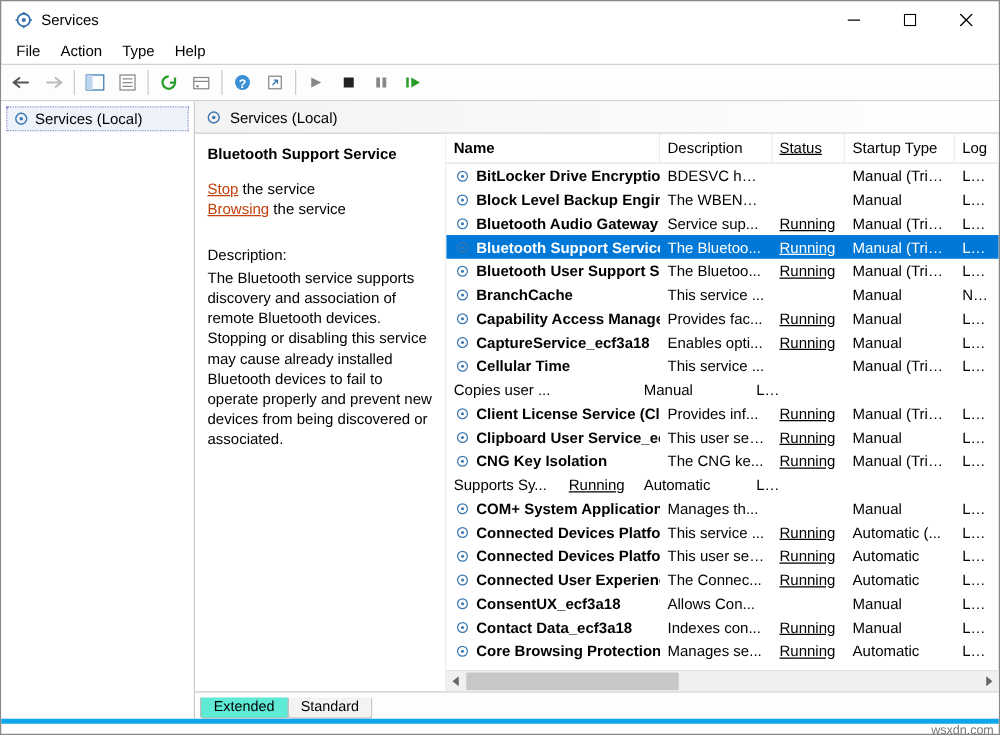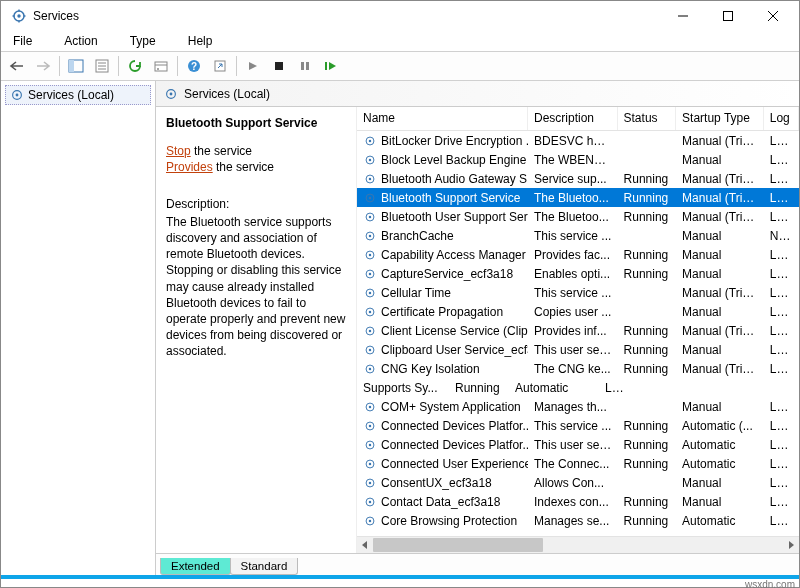--- a/index.html
+++ b/index.html
@@ -3,42 +3,42 @@
 <meta charset="utf-8">
 <style>
   * { box-sizing: border-box; margin: 0; padding: 0; }
   body { font-family: "Segoe UI", Tahoma, sans-serif; font-size: 12px; color: #000; background: #fff; overflow: hidden; }
   .window { width: 800px; height: 588px; border: 1px solid #888; display: flex; flex-direction: column; justify-content: flex-end; }
   .titlebar { height: 30px; display: flex; align-items: center; padding: 0 4px; }
   .titlebar-icon { width: 16px; height: 16px; margin: 0 6px; }
   .title-text { flex: 1; font-size: 12px; }
   .winbtns { display: flex; }
   .winbtn { width: 45px; height: 28px; display: flex; align-items: center; justify-content: center; background: #fff; }
-  .menubar { height: 20px; display: flex; align-items: center; padding: 0 4px; gap: 16px; }
+  .menubar { height: 20px; display: flex; align-items: center; padding: 0 4px; gap: 0; }
   .menuitem { padding: 2px 8px; font-size: 12px; }
   .toolbar { height: 30px; border-top: 1px solid #d0d0d0; border-bottom: 1px solid #d0d0d0; display: flex; align-items: center; padding: 0 4px; gap: 2px; background: #fdfdfd; }
   .tbtn { width: 24px; height: 24px; display: flex; align-items: center; justify-content: center; border: 1px solid transparent; }
   .tsep { width: 1px; height: 20px; background: #ccc; margin: 0 2px; }
   .body { flex: 1; display: flex; min-height: 0; }
   .leftpane { width: 155px; border-right: 1px solid #ccc; padding: 4px; background: #fff; }
   .leftitem { display: flex; align-items: center; gap: 4px; padding: 2px 4px; border: 1px dotted #99c; background: #eef3fb; }
   .rightpane { flex: 1; display: flex; flex-direction: column; min-width: 0; }
   .rightheader { height: 26px; background: linear-gradient(to right, #f3f3f3, #fff); border-bottom: 1px solid #ccc; display: flex; align-items: center; padding: 0 8px; gap: 6px; font-size: 12px; }
   .content { flex: 1; display: flex; min-height: 0; }
   .detailpane { width: 200px; padding: 8px 10px; font-size: 12px; line-height: 1.35; }
   .detailpane .svctitle { font-weight: 600; margin-bottom: 12px; }
   .detailpane .link { color: #c2410c; text-decoration: underline; cursor: pointer; }
   .detailpane .actions { margin-bottom: 20px; }
   .detailpane .desclabel { margin-bottom: 2px; }
   .listpane { flex: 1; display: flex; flex-direction: column; border-left: 1px solid #eee; min-width: 0; }
   .colheaders { display: flex; height: 24px; border-bottom: 1px solid #e3e3e3; background: #fff; }
   .colh { padding: 4px 6px; font-size: 12px; border-right: 1px solid #eee; white-space: nowrap; overflow: hidden; }
-  .c-name { width: 176px; }
+  .c-name { width: 176px; font-weight: bold; }
   .c-desc { width: 92px; }
-  .c-status { width: 60px; }
+  .c-status { width: 60px; text-decoration: underline; }
   .c-start { width: 90px; }
   .c-logon { width: 36px; }
   .rows { flex: 1; overflow: hidden; }
   .row { display: flex; align-items: center; height: 19px; font-size: 12px; }
   .row > div { padding: 1px 6px; white-space: nowrap; overflow: hidden; text-overflow: ellipsis; }
   .row .namecell { display: flex; align-items: center; gap: 4px; }
   .row.selected { background: #0078d7; color: #fff; }
   .hscroll { border-top: 1px solid #e3e3e3; height: 17px; background: #f0f0f0; position: relative; }
   .hscroll .thumb { position: absolute; left: 16px; top: 1px; height: 14px; width: 170px; background: #c7c7c7; border-radius: 1px; }
   .hscroll .arrow { position: absolute; top: 0; width: 16px; height: 16px; display:flex;align-items:center;justify-content:center;}
@@ -195,21 +195,21 @@
             </svg>
           </span>
         <span>Services (Local)</span>
       </div>
 
       <div class="content">
         <div class="detailpane">
           <div class="svctitle">Bluetooth Support Service</div>
           <div class="actions">
             <div><span class="link">Stop</span><span> the service</span></div>
-            <div><span class="link">Provides</span><span> the service</span></div>
+            <div><span class="link">Browsing</span><span> the service</span></div>
           </div>
           <div class="desclabel">Description:</div>
           <div>The Bluetooth service supports discovery and association of remote Bluetooth devices.  Stopping or disabling this service may cause already installed Bluetooth devices to fail to operate properly and prevent new devices from being discovered or associated.</div>
         </div>
 
         <div class="listpane">
           <div class="colheaders">
             <div class="colh c-name">Name</div>
             <div class="colh c-desc">Description</div>
             <div class="colh c-status">Status</div>
@@ -346,29 +346,20 @@
                     </svg>
                   </span>
                   <span>Cellular Time</span>
                 </div>
                 <div class="c-desc">This service ...</div>
                 <div class="c-status"></div>
                 <div class="c-start">Manual (Trig...</div>
                 <div class="c-logon">Loca</div>
               </div>
               <div class="row">
-                <div class="c-name namecell">
-                  <span>
-                    <svg class="gear" viewBox="0 0 16 16" width="14" height="14">
-                      <circle cx="8" cy="8" r="4.5" fill="none" stroke="#3a76b0" stroke-width="1.1"></circle>
-                      <circle cx="8" cy="8" r="1.4" fill="#3a76b0"></circle>
-                    </svg>
-                  </span>
-                  <span>Certificate Propagation</span>
-                </div>
                 <div class="c-desc">Copies user ...</div>
                 <div class="c-status"></div>
                 <div class="c-start">Manual</div>
                 <div class="c-logon">Loca</div>
               </div>
               <div class="row">
                 <div class="c-name namecell">
                   <span>
                     <svg class="gear" viewBox="0 0 16 16" width="14" height="14">
                       <circle cx="8" cy="8" r="4.5" fill="none" stroke="#3a76b0" stroke-width="1.1"></circle>

